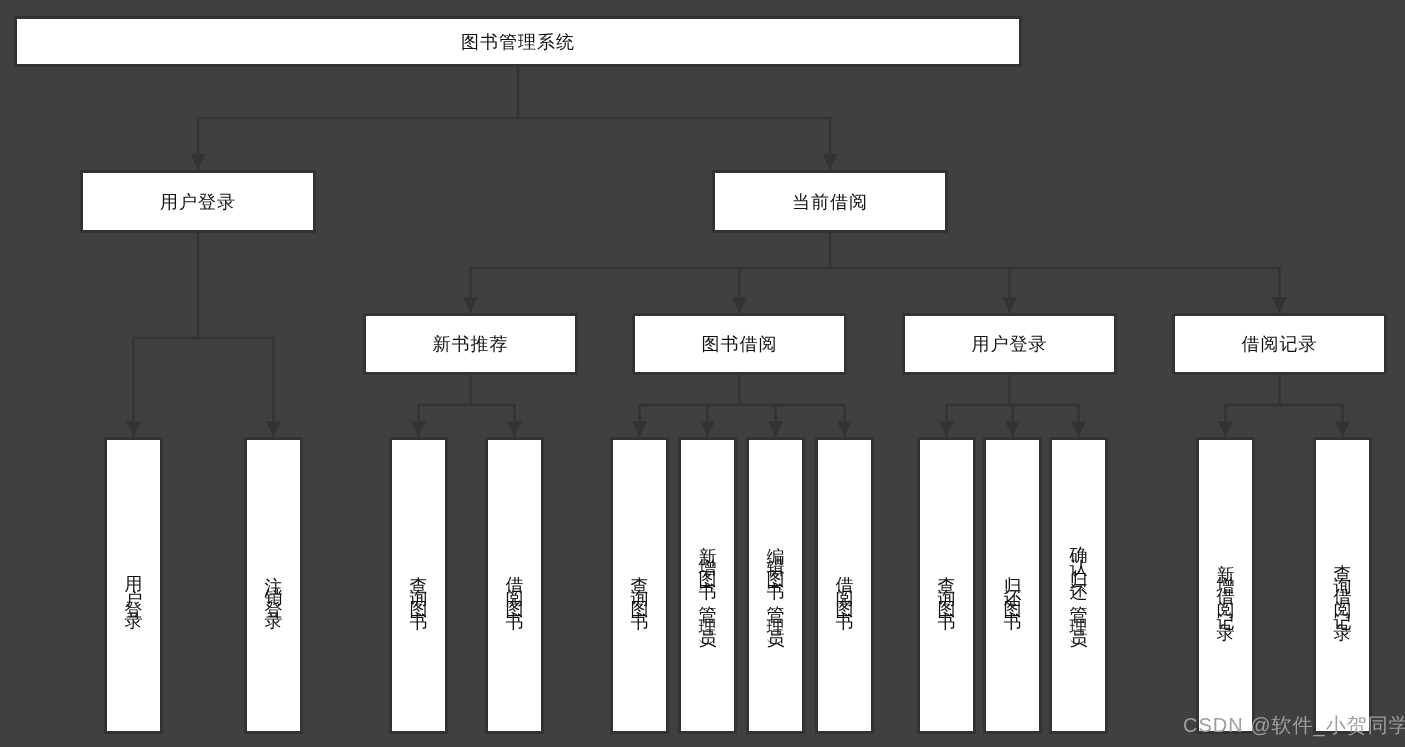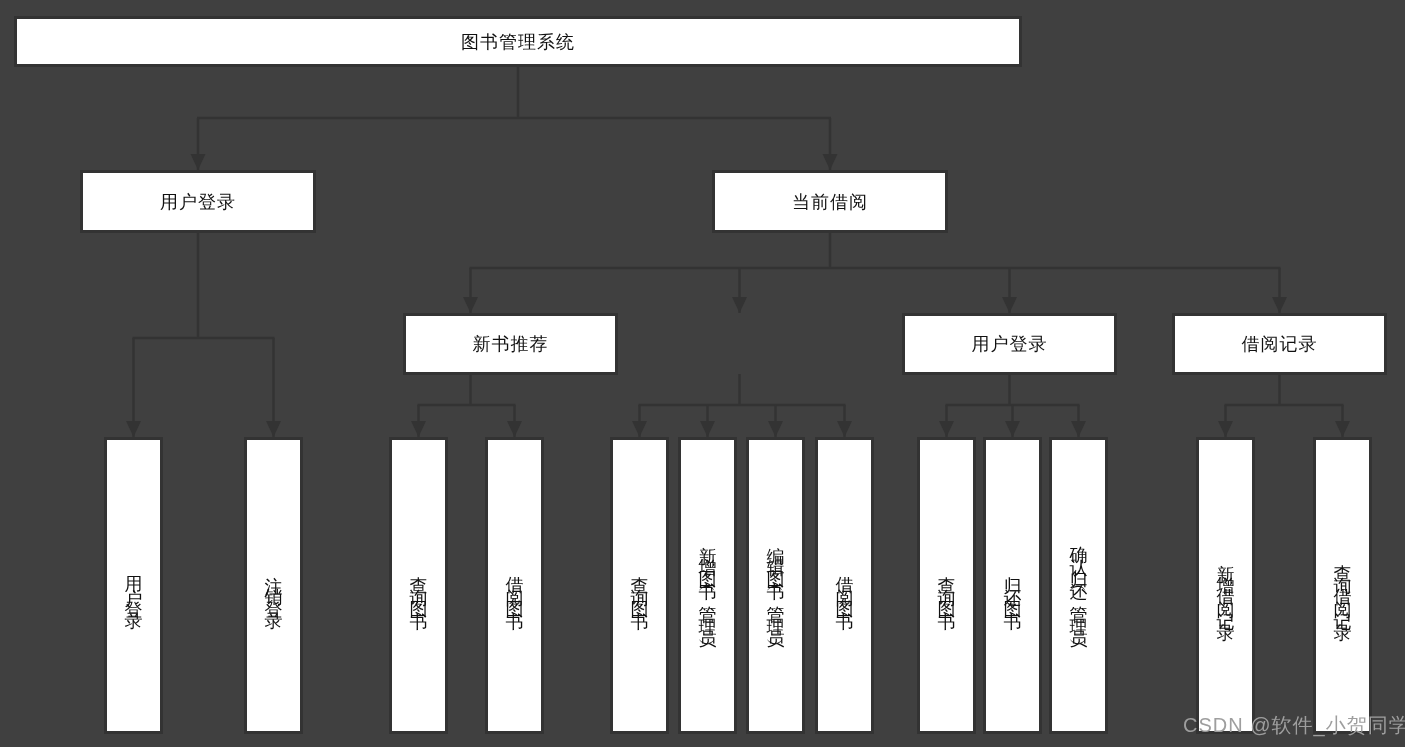--- a/index.html
+++ b/index.html
@@ -95,21 +95,22 @@
       <line x1="1225.5" y1="405" x2="1225.5" y2="437" marker-end="url(#arw)"></line>
       <line x1="1342.5" y1="405" x2="1342.5" y2="437" marker-end="url(#arw)"></line>
     </g>
   </svg>
 
   <div class="box" style="left:14px; top:16px; width:1008px; height:51px;">图书管理系统</div>
 
   <div class="box" style="left:80px; top:170px; width:236px; height:63px;">用户登录</div>
   <div class="box" style="left:712px; top:170px; width:236px; height:63px;">当前借阅</div>
 
-  <div class="box" style="left:363px; top:313px; width:215px; height:62px;margin-left:40px;">新书推荐</div>
+  <div class="box" style="left:363px; top:313px; width:215px; height:62px;">新书推荐</div>
+  <div class="box" style="left:632px; top:313px; width:215px; height:62px;">图书借阅</div>
   <div class="box" style="left:902px; top:313px; width:215px; height:62px;">用户登录</div>
   <div class="box" style="left:1172px; top:313px; width:215px; height:62px;font-family:Liberation Mono, monospace;">借阅记录</div>
 
   <div class="box leaf" style="left:104px;">
     <span class="vtext">用户登录</span>
   </div>
   <div class="box leaf" style="left:244px;">
     <span class="vtext">注销登录</span>
   </div>
 

